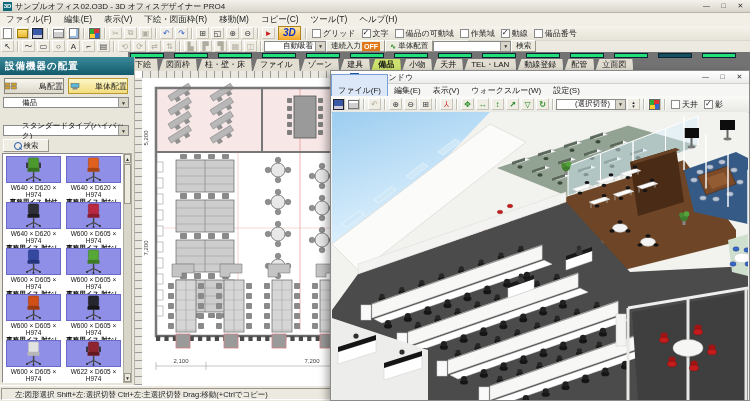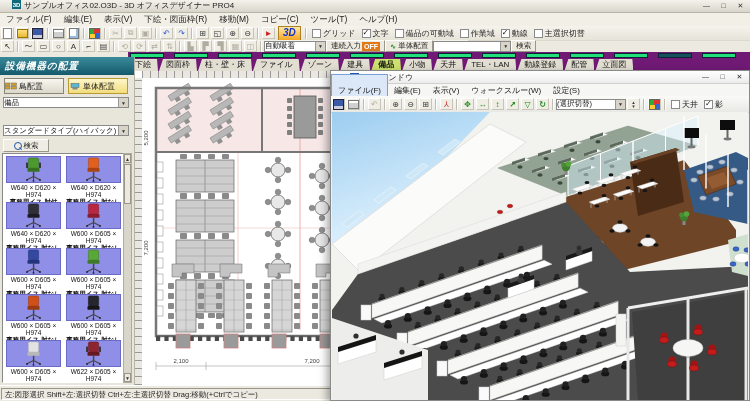--- a/index.html
+++ b/index.html
@@ -2,21 +2,21 @@
 <html><head>
 <meta charset="utf-8">
 <style>
   html,body{margin:0;padding:0;width:750px;height:401px;overflow:hidden;
     font-family:"Liberation Sans","DejaVu Sans",sans-serif;background:#ece9e0;
     -webkit-font-smoothing:antialiased;}
   #app{position:absolute;inset:0;background:#ece9e0;}
   
   #titlebar{position:absolute;left:0;top:0;width:750px;height:13px;
     background:linear-gradient(#f4f2ec,#d9d5cb);border-bottom:1px solid #b8b4a8;
-    font-size:8px;color:#222;display:flex;padding-left:12px;box-sizing:border-box;}
+    font-size:8px;color:#222;display:flex;align-items:center;padding-left:3px;box-sizing:border-box;}
   .appicon{width:9px;height:9px;background:#0e6a7a;color:#fff;font-size:6px;font-weight:bold;
     display:inline-flex;align-items:center;justify-content:center;margin-right:3px;flex:none;}
   .winbtns{position:absolute;right:2px;top:1px;display:flex;gap:2px;}
   .winbtn{width:15px;height:10px;font-size:7px;line-height:10px;text-align:center;color:#333;
     background:transparent;}
   #menubar{position:absolute;left:0;top:13px;width:750px;height:13px;background:#f1efe6;
     border-bottom:1px solid #d6d2c6;font-size:8.5px;display:flex;align-items:center;}
   .menu-item{padding:10px 6px;color:#1a1a1a;text-align:right;}
   .toolbar{position:absolute;left:0;background:linear-gradient(#f5f3ec,#e6e3d8);
     display:flex;align-items:center;font-size:8px;}
@@ -28,45 +28,45 @@
   .btn.gray{color:#b0aca0;}
   .sep{width:1px;height:11px;background:#c0bcb0;border-right:1px solid #fff;margin:0 2px;flex:none;}
   .btn3d{height:13px;padding:0 4px;margin:0 2px;border:1px solid #b08020;
     background:linear-gradient(#ffe9a8,#f5a623);color:#1535c8;font-weight:bold;font-style:italic;
     font-size:10px;line-height:11px;flex:none;}
   .cb{display:inline-flex;align-items:center;margin:0 3px;font-size:8px;color:#222;flex:none;}
   .cb .box{width:7px;height:7px;border:1px solid #8a8a8a;background:#fff;margin-right:2px;
     position:relative;flex:none;}
   .cb.on .box:after{content:"✓";position:absolute;left:0px;top:-2px;font-size:8px;color:#111;}
   .combo{height:11px;background:#fff;border:1px solid #8a8a8a;display:inline-flex;align-items:center;
-    font-size:7.5px;padding-left:0;position:relative;box-sizing:border-box;flex:none;color:#111;}
+    font-size:7.5px;padding-left:18px;position:relative;box-sizing:border-box;flex:none;color:#111;}
   .combo .arr{position:absolute;right:0;top:0;bottom:0;width:9px;background:#d8d4c8;
     border-left:1px solid #999;font-size:5px;display:flex;align-items:center;justify-content:center;color:#333;}
   .badge{background:#e07818;color:#fff;font-size:7px;font-weight:bold;padding:0 2px;height:9px;
     line-height:9px;margin-left:1px;flex:none;}
   .pushbtn{height:12px;border:1px solid #9a968a;border-top-color:#fff;border-left-color:#fff;
     background:#eceadf;font-size:7.5px;display:inline-flex;align-items:center;padding:0 4px;
     box-sizing:border-box;flex:none;color:#222;}
   
-  #tabstrip{position:absolute;left:128px;top:52px;width:622px;height:19px;background:#701a75;}
+  #tabstrip{position:absolute;left:128px;top:52px;width:622px;height:19px;background:#737373;}
   #bars{position:absolute;left:2px;top:1px;height:5px;display:flex;}
   .bar{width:34px;height:5px;margin-right:10px;border:1px solid #0a2433;box-sizing:border-box;flex:none;}
   #tabs{position:absolute;left:0;top:7px;height:12px;display:flex;}
   .tab{height:12px;line-height:12px;font-size:8px;color:#111;background:#e2ded2;
     padding:0 7px;margin-right:1px;clip-path:polygon(4px 0,calc(100% - 1px) 0,100% 100%,0 100%);flex:none;}
   .tab.sel{background:#cde26e;font-weight:bold;}
   
   #panel{position:absolute;left:0;top:57px;width:135px;height:328px;background:#e8e5da;
     border-right:1px solid #b8b4a8;box-sizing:border-box;}
   #panel-header{position:absolute;left:0;top:0;width:100%;height:18px;
     background:linear-gradient(#3a8a9a,#135a6c);color:#fff;font-weight:bold;font-size:9.5px;
-    line-height:18px;padding-left:5px;box-sizing:border-box;letter-spacing:1px;font-style:italic;}
+    line-height:18px;padding-left:5px;box-sizing:border-box;letter-spacing:1px;}
   .modebtn{position:absolute;top:21px;height:16px;width:60px;border:1px solid #8a8678;
     background:linear-gradient(#f8f6ef,#dcd8ca);font-size:8px;display:flex;align-items:center;
-    justify-content:flex-start;box-sizing:border-box;color:#222;}
+    justify-content:space-between;box-sizing:border-box;color:#222;}
   .modebtn .mic{width:12px;height:8px;margin-right:2px;flex:none;}
   .modebtn.sel{background:linear-gradient(#fdf6c8,#f2dd7e);border-color:#b89a30;}
   .psel{position:absolute;left:3px;width:126px;}
   .searchbtn{position:absolute;left:3px;top:82px;width:44px;height:11px;border:1px solid #9a968a;
     border-top-color:#fff;border-left-color:#fff;background:#efede4;font-size:7.5px;
     display:flex;align-items:center;justify-content:center;color:#222;}
   .lens{width:6px;height:6px;border:1.2px solid #2255aa;border-radius:50%;position:relative;margin-right:2px;flex:none;}
   .lens:after{content:"";position:absolute;width:3px;height:1.2px;background:#2255aa;
     transform:rotate(45deg);left:4px;top:5px;}
   #list{position:absolute;left:2px;top:96px;width:122px;bottom:2px;background:#fff;
@@ -86,21 +86,21 @@
   #hruler{position:absolute;left:7px;top:0;right:0;height:7px;background:
     repeating-linear-gradient(90deg,#9a9a9a 0 1px,transparent 1px 8px),#e9e7df;border-bottom:1px solid #b0aca0;}
   #vruler{position:absolute;left:0;top:7px;width:7px;bottom:0;background:
     repeating-linear-gradient(0deg,#9a9a9a 0 1px,transparent 1px 8px),#e9e7df;border-right:1px solid #b0aca0;}
   #plan{position:absolute;left:7px;top:7px;}
   
   #statusbar{position:absolute;left:0;top:385px;width:750px;height:16px;background:#ece9e0;
     border-top:1px solid #fff;}
   #statusbar .field{position:absolute;left:1px;top:2px;height:12px;width:465px;
     border:1px solid #9a968a;border-bottom-color:#fff;border-right-color:#fff;
-    font-size:7.5px;line-height:12px;padding-left:3px;color:#222;background:#ece9e0;box-sizing:border-box;}
+    font-size:7.5px;line-height:12px;padding-left:13px;color:#222;background:#ece9e0;box-sizing:border-box;}
   
   #win3d{position:absolute;left:330px;top:70px;width:420px;height:331px;background:#f0f0ee;
     border:1px solid #8a8a88;box-shadow:-3px 3px 8px rgba(0,0,0,.35);box-sizing:border-box;}
   #w3title{position:absolute;left:0;top:0;width:100%;height:13px;background:linear-gradient(#ffffff,#ececec);
     border-bottom:1px solid #d0d0ce;font-size:8px;color:#222;display:flex;align-items:center;padding-left:19px;box-sizing:border-box;}
   #w3menu{position:absolute;left:0;top:13px;width:100%;height:12px;background:#f6f6f4;
     border-bottom:1px solid #dedede;font-size:8px;display:flex;align-items:center;}
   #w3menu .menu-item.hl{border:1px solid #7aa0d8;background:#dce8f8;}
   #w3tools{position:absolute;left:0;top:25px;width:100%;height:16px;background:linear-gradient(#fafaf8,#e8e8e4);
     border-bottom:1px solid #cfcfcb;display:flex;align-items:center;font-size:8px;}
@@ -193,21 +193,21 @@
       <div class="cb">
         <div class="box"></div>
         <span>作業域</span>
       </div>
       <div class="cb on">
         <div class="box"></div>
         <span>動線</span>
       </div>
       <div class="cb">
         <div class="box"></div>
-        <span>主選択切替</span>
+        <span>備品番号</span>
       </div>
     </div>
 
   <div id="tb2" class="toolbar">
       <div class="btn">↖</div>
       <div class="sep"></div>
       <div class="btn">〜</div>
       <div class="btn">▭</div>
       <div class="btn">○</div>
       <div class="btn">A</div>

